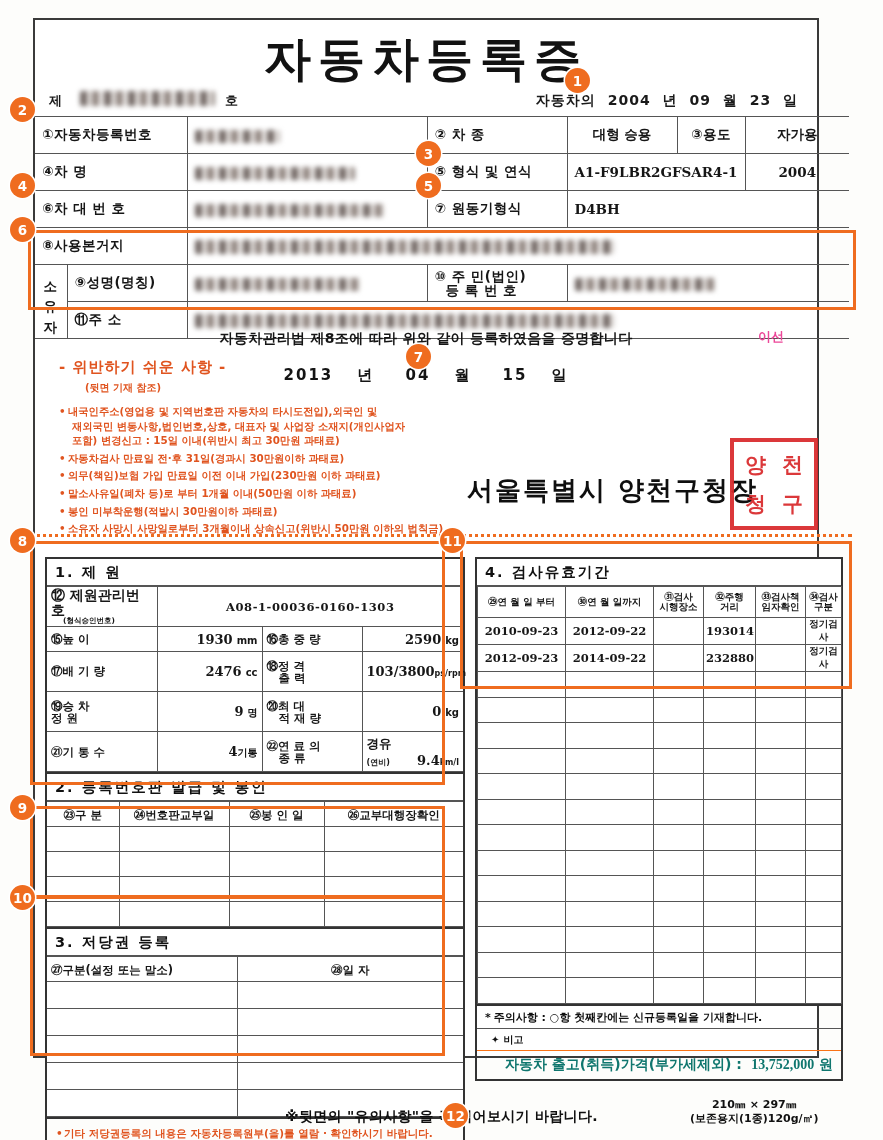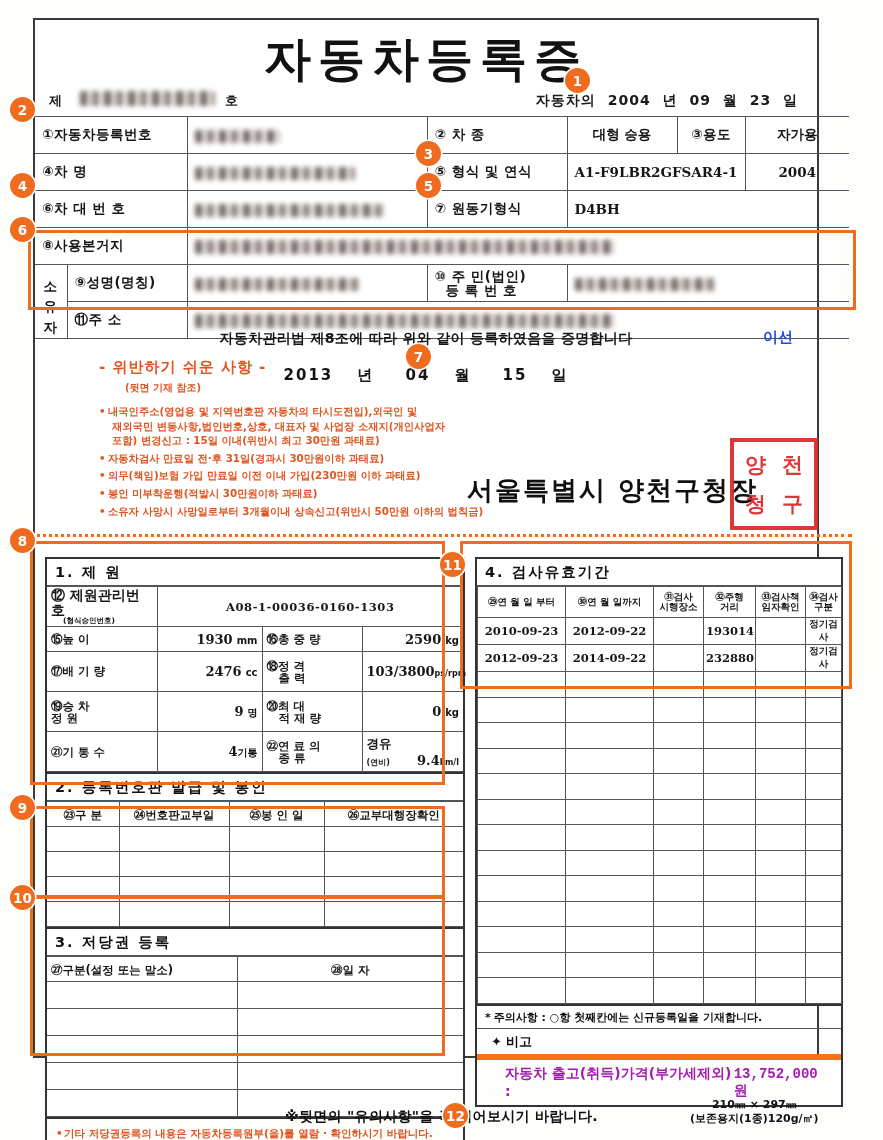--- a/index.html
+++ b/index.html
@@ -132,46 +132,45 @@
     left: 0; right: 0;
     top: 310px;
     text-align: center;
     font-size: 14px;
     font-weight: bold;
     color: #151515;
     letter-spacing: 0.3px;
   }
   .ijeon {
     position: absolute;
-    right: 24px;
+    right: 33px;
     top: 308px;
-    font-size: 15px;
-    font-weight: bold;
-    color: #1d4ed8;
+    font-size: 13px;
+    font-weight: bold;
+    color: #ec4899;
   }
   .issue-date {
     position: absolute;
     left: 0; right: 0;
     top: 346px;
     text-align: center;
     font-size: 15px;
     font-weight: bold;
     letter-spacing: 2px;
     color: #141414;
   }
   .issue-date span { margin: 0 12px; }
 
   
   .viol {
     position: absolute;
     left: 24px;
     top: 338px;
     width: 400px;
     color: #e0541f;
-    margin-left: 40px;
   }
   .viol-title {
     font-size: 15px;
     font-weight: bold;
     letter-spacing: 1px;
     color: #e0541f;
   }
   .viol-sub {
     font-size: 10px;
     font-weight: bold;
@@ -331,36 +330,36 @@
     box-sizing: border-box;
   }
   .right-notes .ln {
     font-size: 11px;
     font-weight: bold;
     color: #111;
     padding: 4px 6px 3px 8px;
     border-bottom: 1px solid #555;
   }
   .right-notes .ln2 {
-    font-size: 13px;
+    font-size: 10px;
     font-weight: bold;
     color: #111;
     padding: 4px 6px 3px 14px;
-    border-bottom: 6px solid #f97316;
+    border-bottom: 1px solid #f97316;
   }
   .price-row {
     display: flex;
     align-items: center;
     justify-content: space-between;
     padding: 5px 8px 5px 28px;
     font-size: 14px;
     font-weight: bold;
-    color: #a21caf;
-  }
-  .price-row .amt { font-family: Liberation Mono, monospace; }
+    color: #0f766e;
+  }
+  .price-row .amt { font-family: Liberation Serif, serif; }
 
   .footer-center {
     position: absolute;
     left: 285px;
     top: 1108px;
     font-size: 14px;
     font-weight: bold;
     color: #0f0f0f;
     letter-spacing: .3px;
   }
@@ -493,20 +492,21 @@
       <div class="viol-title">- 위반하기 쉬운 사항 -</div>
       <div class="viol-sub">(뒷면 기재 참조)</div>
       <ul class="viol-list">
         <li>
           <span>내국인주소(영업용 및 지역번호판 자동차의 타시도전입),외국인 및</span>
           <span class="cont">재외국민 변동사항,법인번호,상호, 대표자 및 사업장 소재지(개인사업자</span>
           <span class="cont">포함) 변경신고 : 15일 이내(위반시 최고 30만원 과태료)</span>
         </li>
         <li><span>자동차검사 만료일 전·후 31일(경과시 30만원이하 과태료)</span></li>
         <li><span>의무(책임)보험 가입 만료일 이전 이내 가입(230만원 이하 과태료)</span></li>
+        <li><span>말소사유일(폐차 등)로 부터 1개월 이내(50만원 이하 과태료)</span></li>
         <li><span>봉인 미부착운행(적발시 30만원이하 과태료)</span></li>
         <li><span>소유자 사망시 사망일로부터 3개월이내 상속신고(위반시 50만원 이하의 법칙금)</span></li>
       </ul>
     </div>
 
     <div class="issuer">서울특별시 양천구청장</div>
     <div class="seal">
       <div class="seal-inner">
         <span>양</span>
         <span>천</span>
@@ -884,19 +884,19 @@
     </div>
   <div class="marker" style="left:10px;top:528px">
       <span>8</span>
     </div>
   <div class="marker" style="left:10px;top:795px">
       <span>9</span>
     </div>
   <div class="marker" style="left:10px;top:885px">
       <span>10</span>
     </div>
-  <div class="marker" style="left:440px;top:552px">
+  <div class="marker" style="left:440px;top:528px">
       <span>11</span>
     </div>
   <div class="marker" style="left:443px;top:1103px">
       <span>12</span>
     </div>
 </div>
 
 </body></html>

